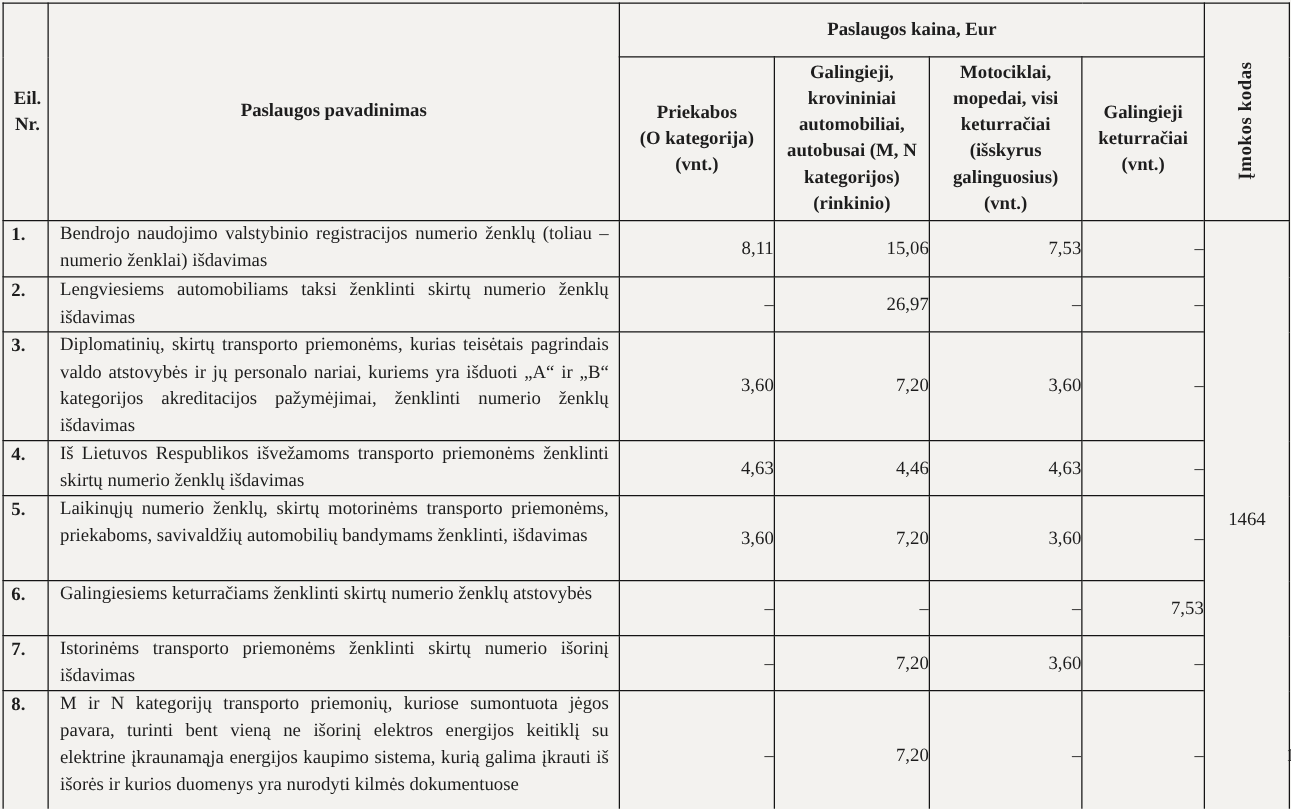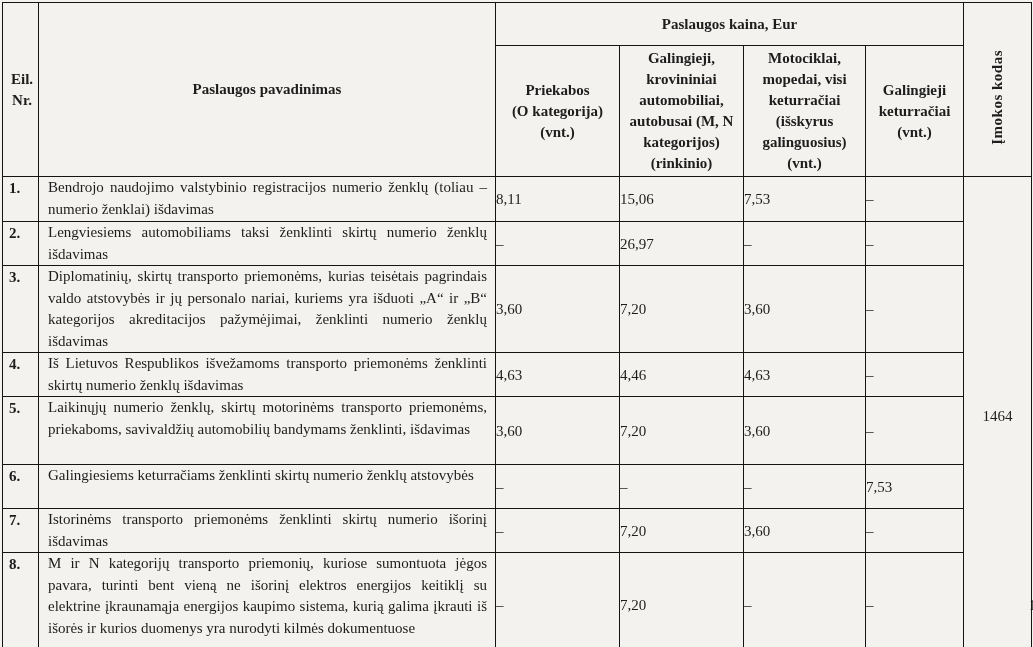--- a/index.html
+++ b/index.html
@@ -74,21 +74,21 @@
   }
 
   tbody td.name {
     vertical-align: top;
     text-align: justify;
     padding: 0 8px 0 9px;
     line-height: 21.5px;
   }
 
   tbody td.price {
-    text-align: left;
+    text-align: right;
     vertical-align: middle;
     line-height: 18px;
   }
 
   tbody td.code-val {
     text-align: center;
     vertical-align: middle;
   }
 
   

